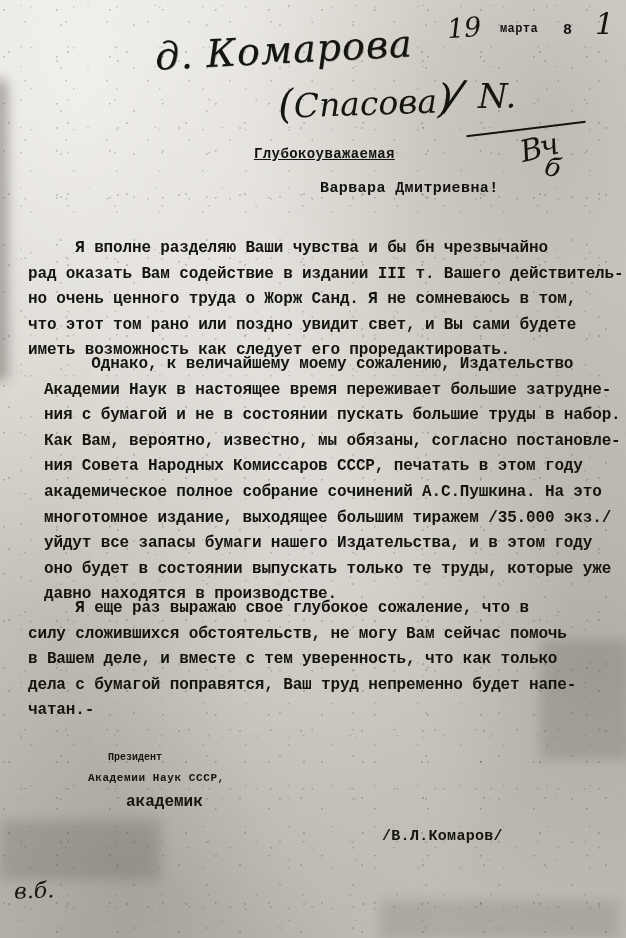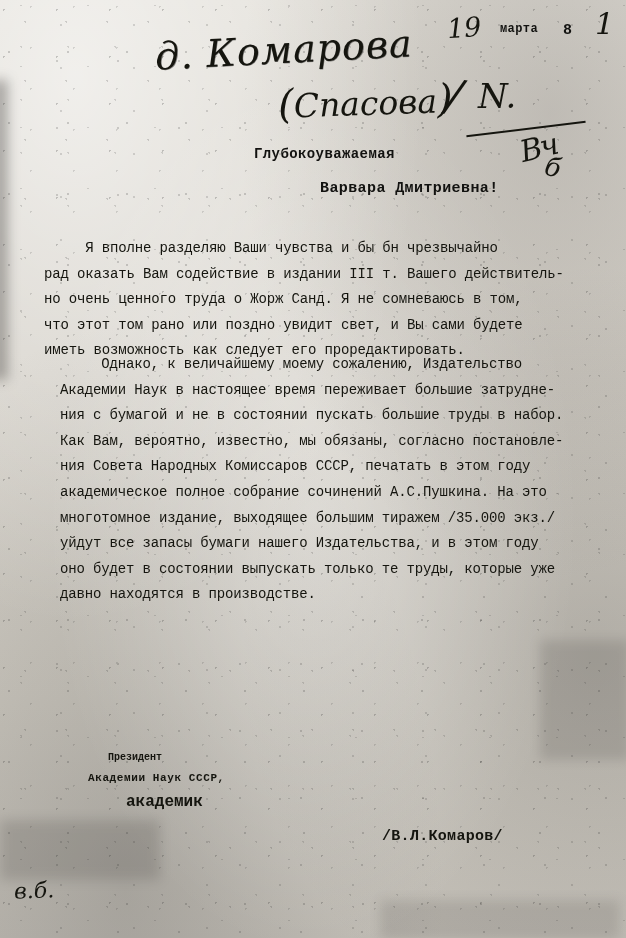--- a/index.html
+++ b/index.html
@@ -120,33 +120,32 @@
   .typed {
     font-family: "Liberation Mono", "DejaVu Sans Mono", monospace;
     font-weight: bold;
     color: #121210;
     letter-spacing: 0.4px;
   }
   #typed-date-month { left: 500px; top: 22px; font-size: 12px; }
   #typed-page-num   { left: 563px; top: 22px; font-size: 15px; }
   #hw-page-num      { left: 595px; top: 6px; font-size: 30px; }
 
-  #salutation-1 { left: 254px; top: 146px; font-size: 14px; }
+  #salutation-1 { left: 254px; top: 146px; font-size: 14px; text-decoration: underline; }
   #salutation-2 { left: 320px; top: 180px; font-size: 15px; }
 
   .para {
     position: absolute;
     font-family: "Liberation Mono", "DejaVu Sans Mono", monospace;
-    font-weight: normal;
-    font-size: 14px;
+    font-weight: bold;
+    font-size: 16px;
     line-height: 25.6px;
     letter-spacing: -0.15px;
     color: #15150f;
     white-space: pre;
-    margin-left: 16px;
   }
   #para-1 { left: 28px; top: 236px; }
   #para-2 { left: 44px; top: 352px; }
   #para-3 { left: 28px; top: 596px; }
 
   .sign {
     position: absolute;
     font-family: "Liberation Mono", "DejaVu Sans Mono", monospace;
     font-weight: bold;
     color: #15150f;
@@ -200,20 +199,25 @@
     <div class="para" id="para-2">     Однако, к величайшему моему сожалению, Издательство
 Академии Наук в настоящее время переживает большие затрудне-
 ния с бумагой и не в состоянии пускать большие труды в набор.
 Как Вам, вероятно, известно, мы обязаны, согласно постановле-
 ния Совета Народных Комиссаров СССР, печатать в этом году
 академическое полное собрание сочинений А.С.Пушкина. На это
 многотомное издание, выходящее большим тиражем /35.000 экз./
 уйдут все запасы бумаги нашего Издательства, и в этом году
 оно будет в состоянии выпускать только те труды, которые уже
 давно находятся в производстве.</div>
+    <div class="para" id="para-3">     Я еще раз выражаю свое глубокое сожаление, что в
+силу сложившихся обстоятельств, не могу Вам сейчас помочь
+в Вашем деле, и вместе с тем уверенность, что как только
+дела с бумагой поправятся, Ваш труд непременно будет напе-
+чатан.-</div>
 
     <div class="sign" id="sign-1">Президент</div>
     <div class="sign" id="sign-2">Академии Наук СССР,</div>
     <div class="sign" id="sign-3">академик</div>
     <div class="sign" id="sign-4">/В.Л.Комаров/</div>
 
     <div class="abs hand" id="hw-footer">в.б.</div>
 
   </div>
 </div>

